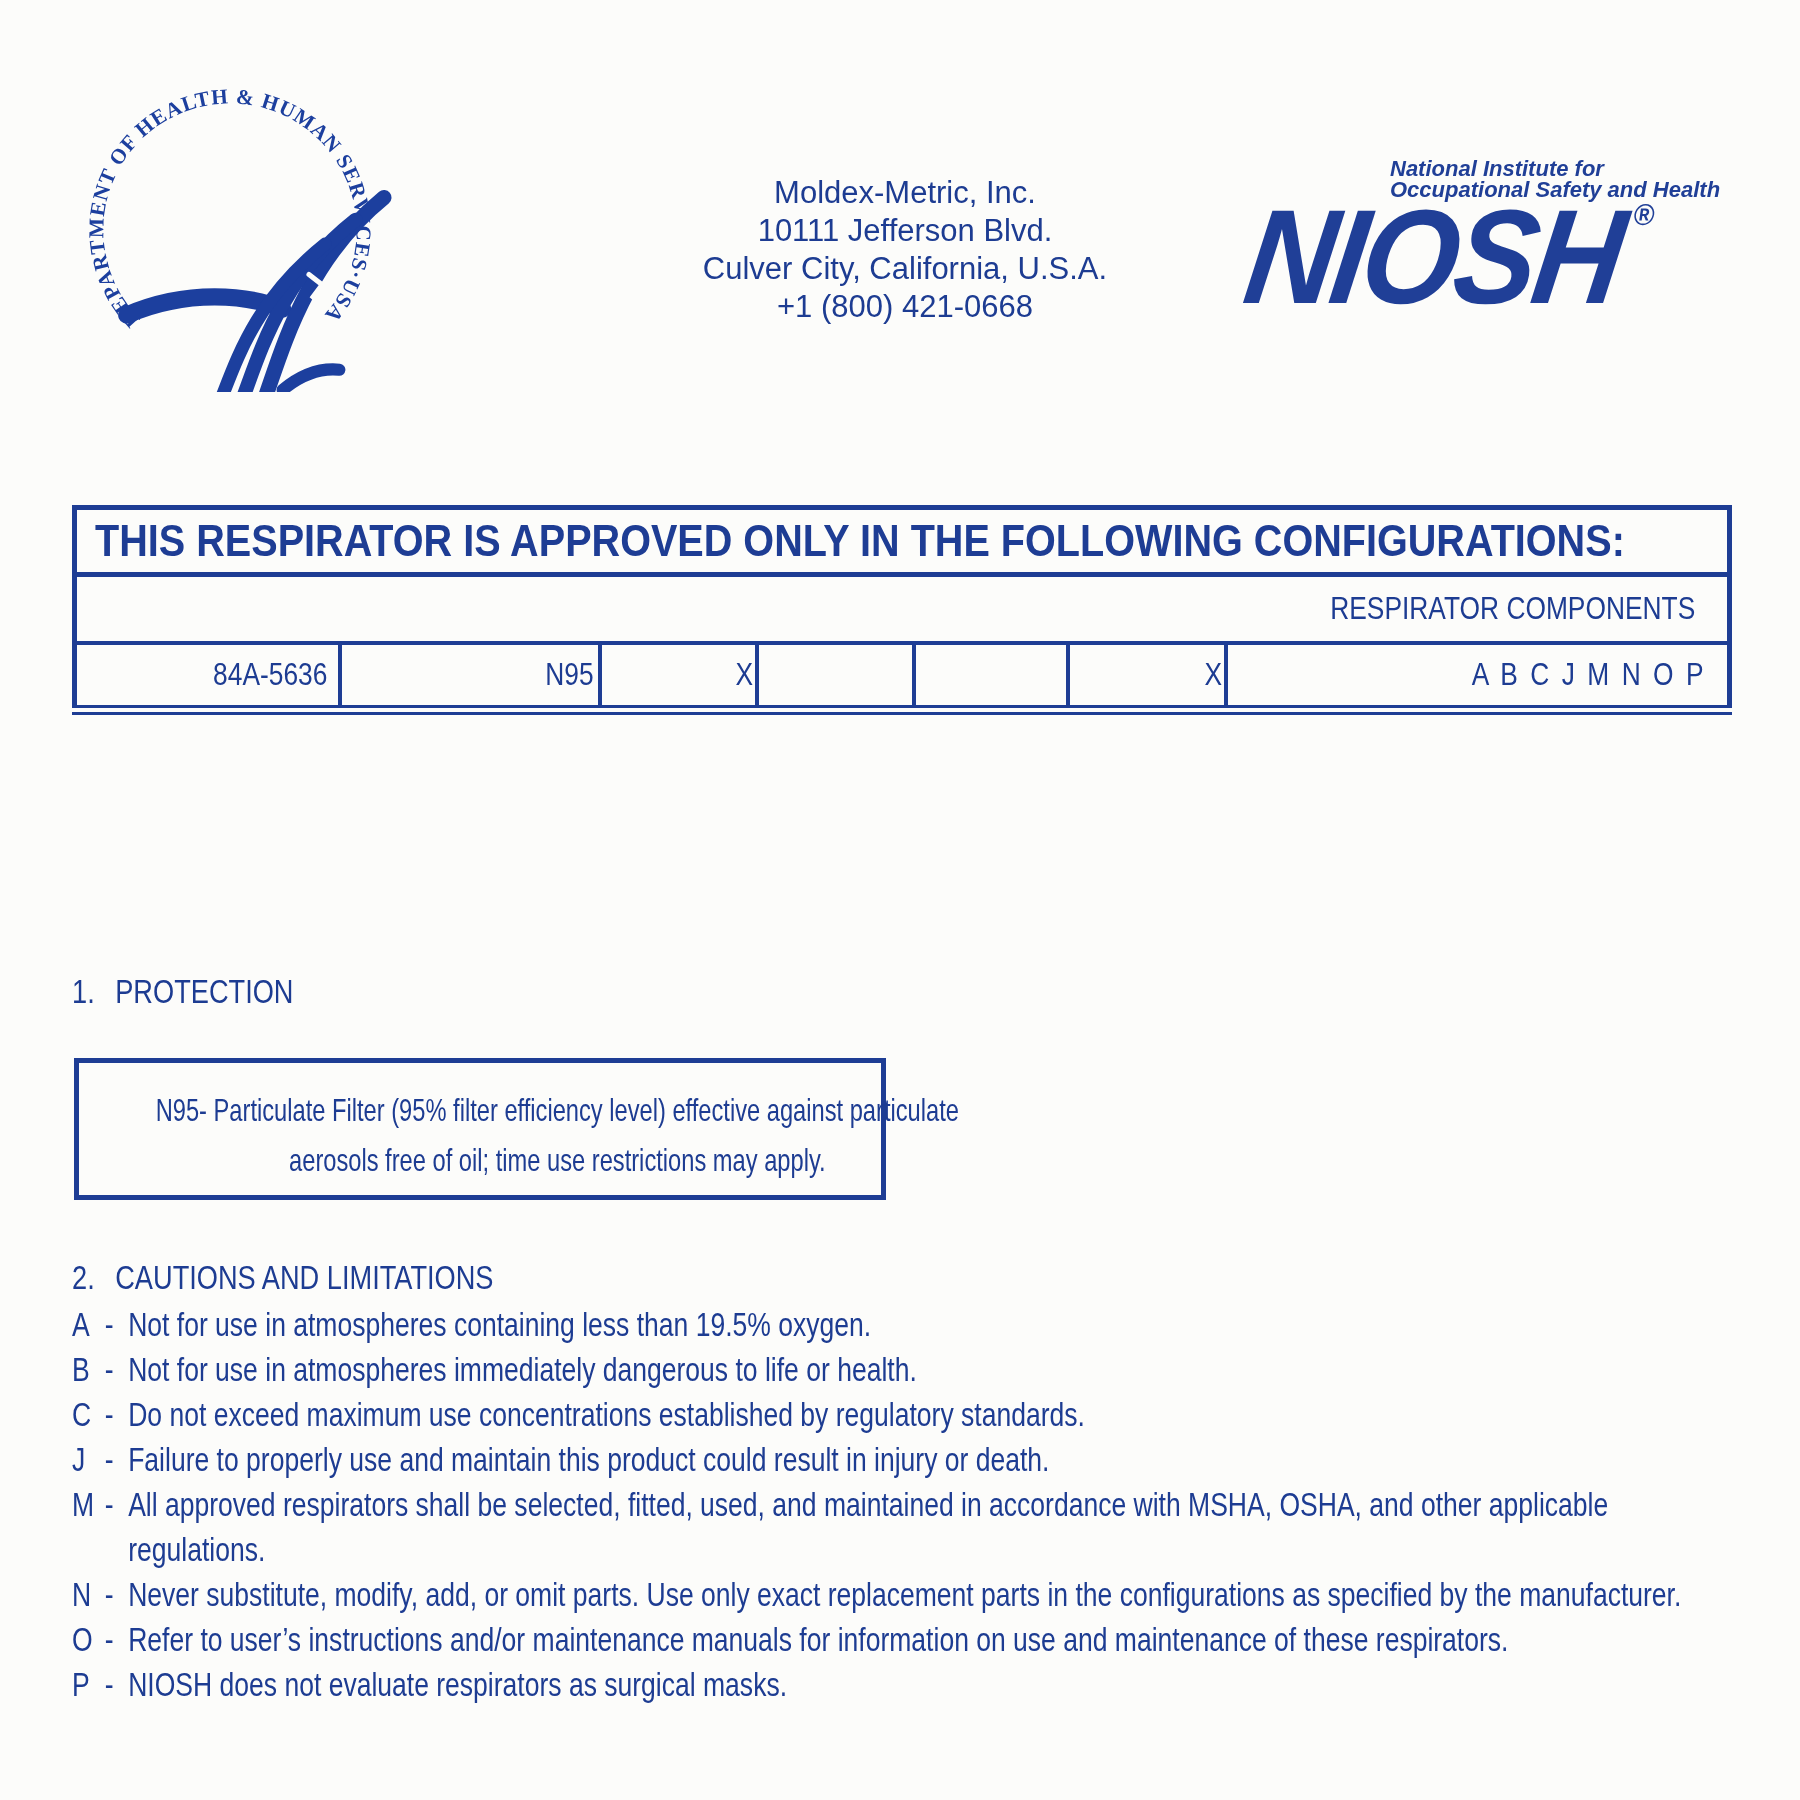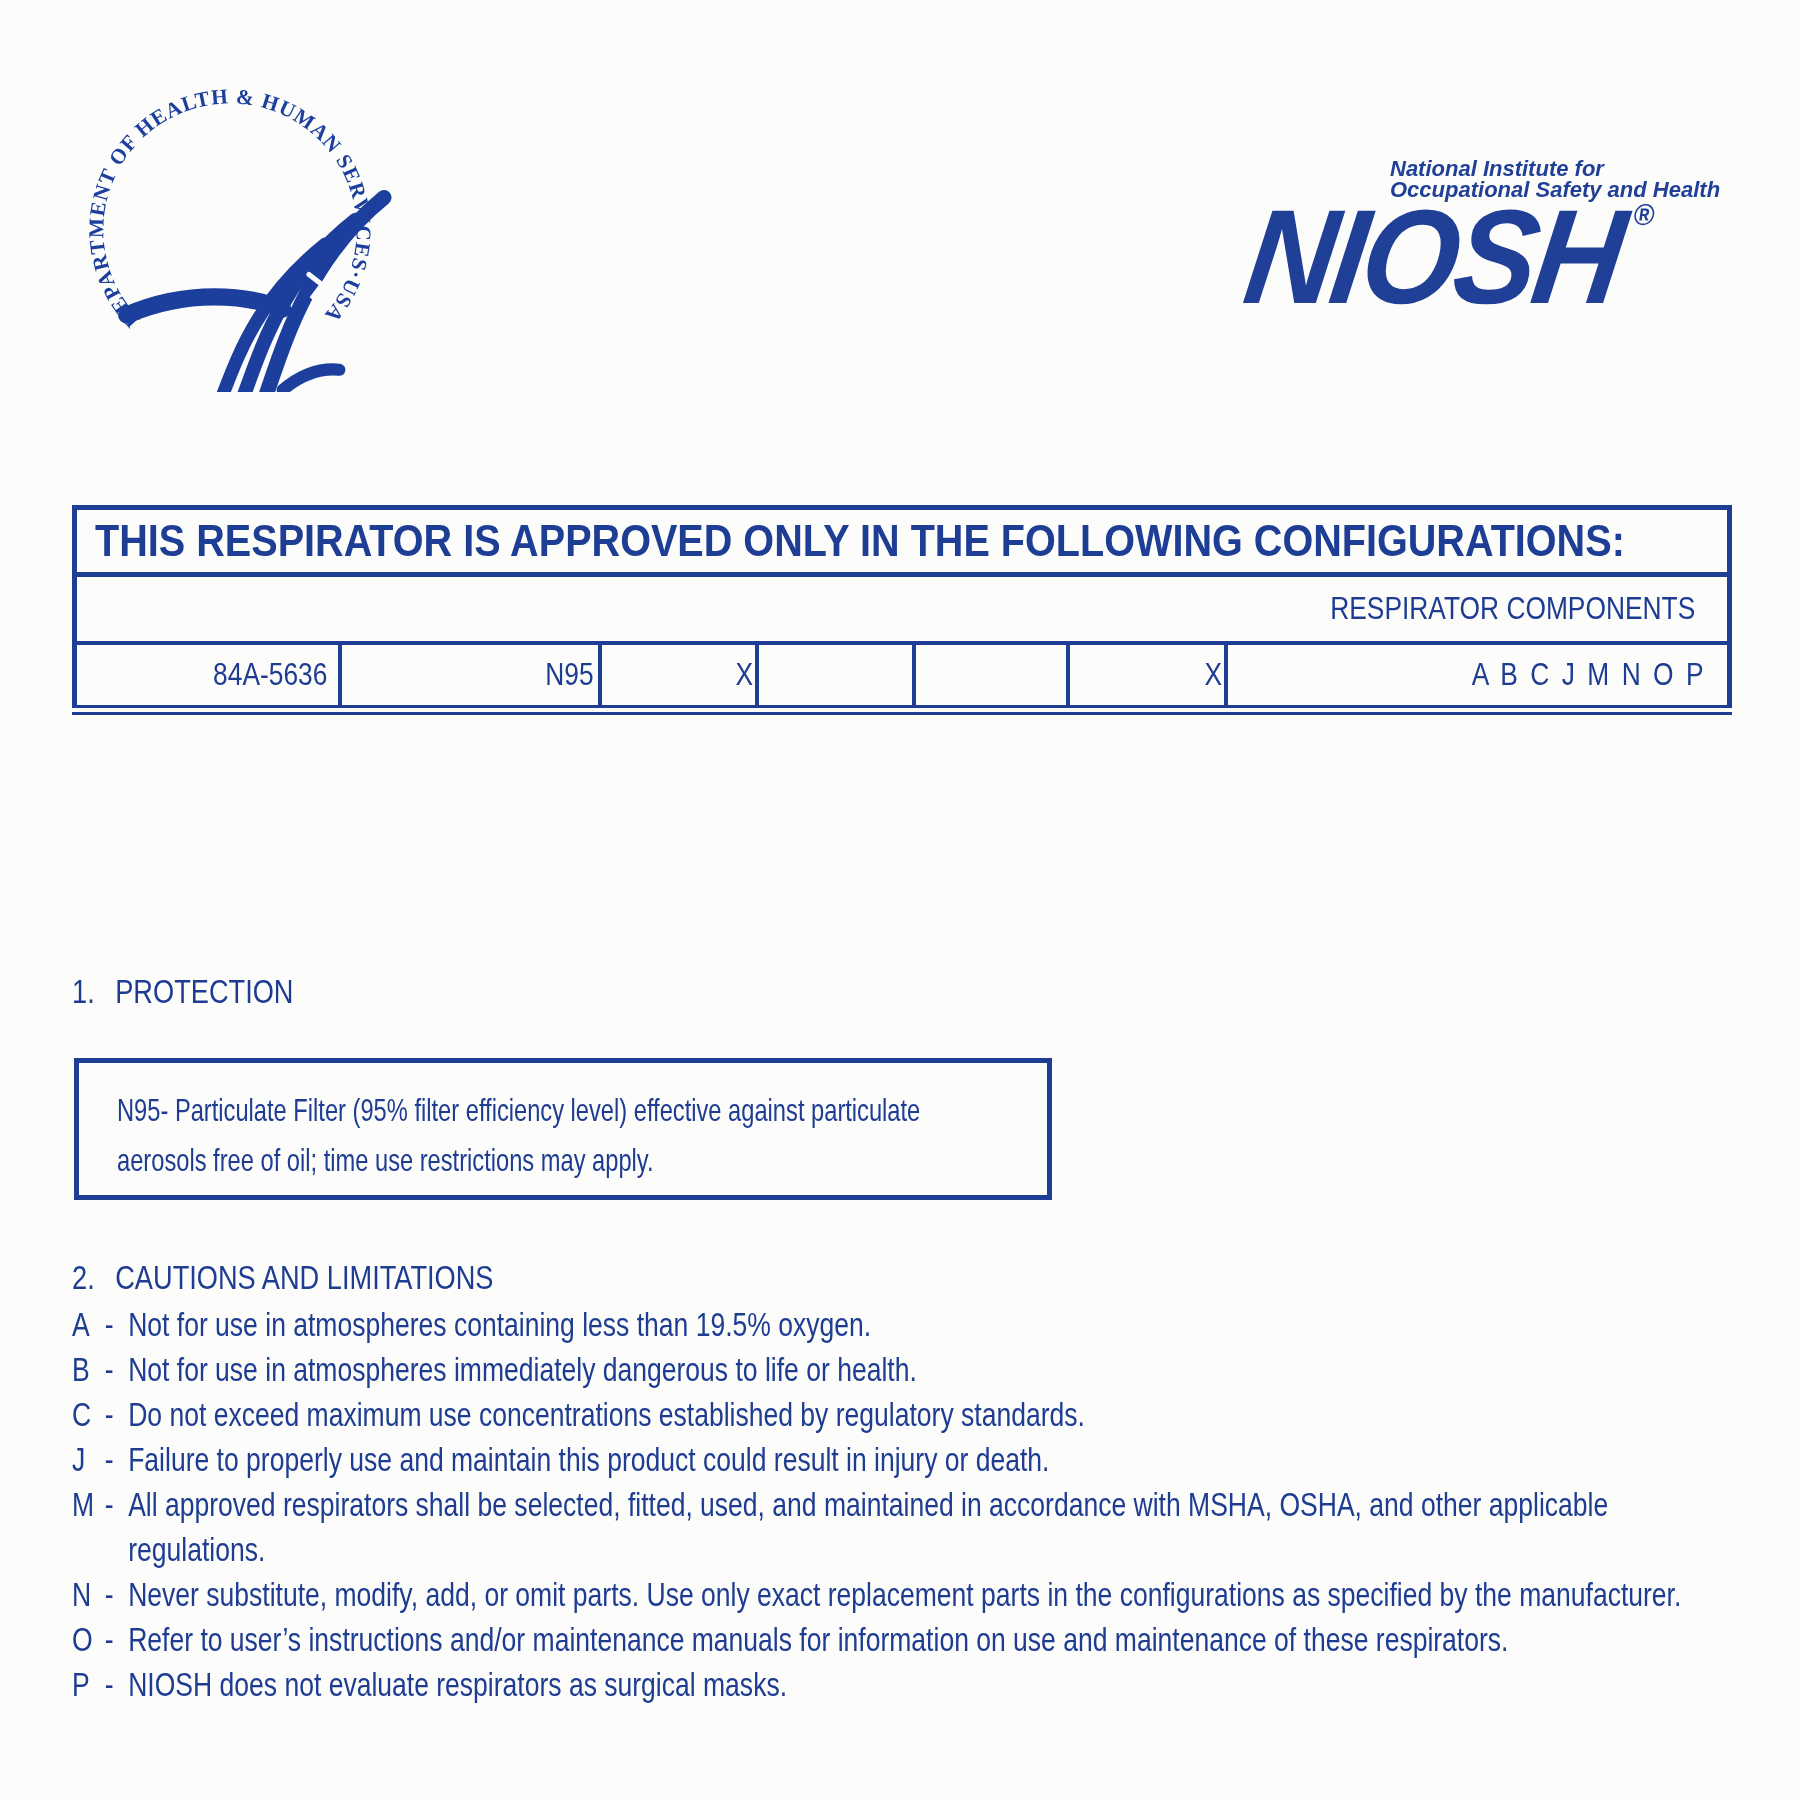--- a/index.html
+++ b/index.html
@@ -55,22 +55,23 @@
 
   
   .sec-heading { position:absolute; left:72px; }
   .sec-heading .scaled {
     transform:scaleX(0.8); transform-origin:left top;
     font-size:34px; white-space:nowrap; color:#1d3c92;
   }
   .sec-heading .num { display:inline-block; width:54px; }
 
   .protection-box {
-    position:absolute; left:74px; top:1058px; width:978px; height:142px;
+    position:absolute; left:74px; top:1058px; width:812px; height:142px;
     border:5px solid #1e3d94;
+    text-align:center;
   }
   .protection-box .scaled {
     position:absolute; left:38px; top:22px; width:1190px;
     transform:scaleX(0.74); transform-origin:left top;
     font-size:32px; line-height:50px; color:#1d3c92;
   }
 
   .cautions-list {
     position:absolute; left:72px; top:1302px; width:2100px;
     transform:scaleX(0.78); transform-origin:left top;
@@ -93,20 +94,26 @@
     <g stroke="#1c3f9e" fill="none" stroke-linecap="round">
       <path d="M58,244 C118,218 178,224 212,238" stroke-width="17"></path>
       <path d="M196,322 C214,270 238,188 312,128" stroke-width="15"></path>
       <path d="M172,328 C190,280 210,208 284,150" stroke-width="14"></path>
       <path d="M150,330 C166,290 184,230 254,174" stroke-width="13"></path>
       <path d="M212,318 C230,303 248,296 268,298" stroke-width="12"></path>
       <path d="M238,204 l13,10 -9,12 11,10 -9,12" stroke="#fcfcfa" stroke-width="5"></path>
     </g>
   </svg>
 
+  <div class="address">
+    <div>Moldex-Metric, Inc.</div>
+    <div>10111 Jefferson Blvd.</div>
+    <div>Culver City, California, U.S.A.</div>
+    <div>+1 (800) 421-0668</div>
+  </div>
 
   <div class="niosh">
     <div class="niosh-tagline">
       <div>National Institute for</div>
       <div>Occupational Safety and Health</div>
     </div>
     <div class="niosh-word"><span>NIOSH</span><span class="reg">®</span></div>
   </div>
 
   <table class="approval">

